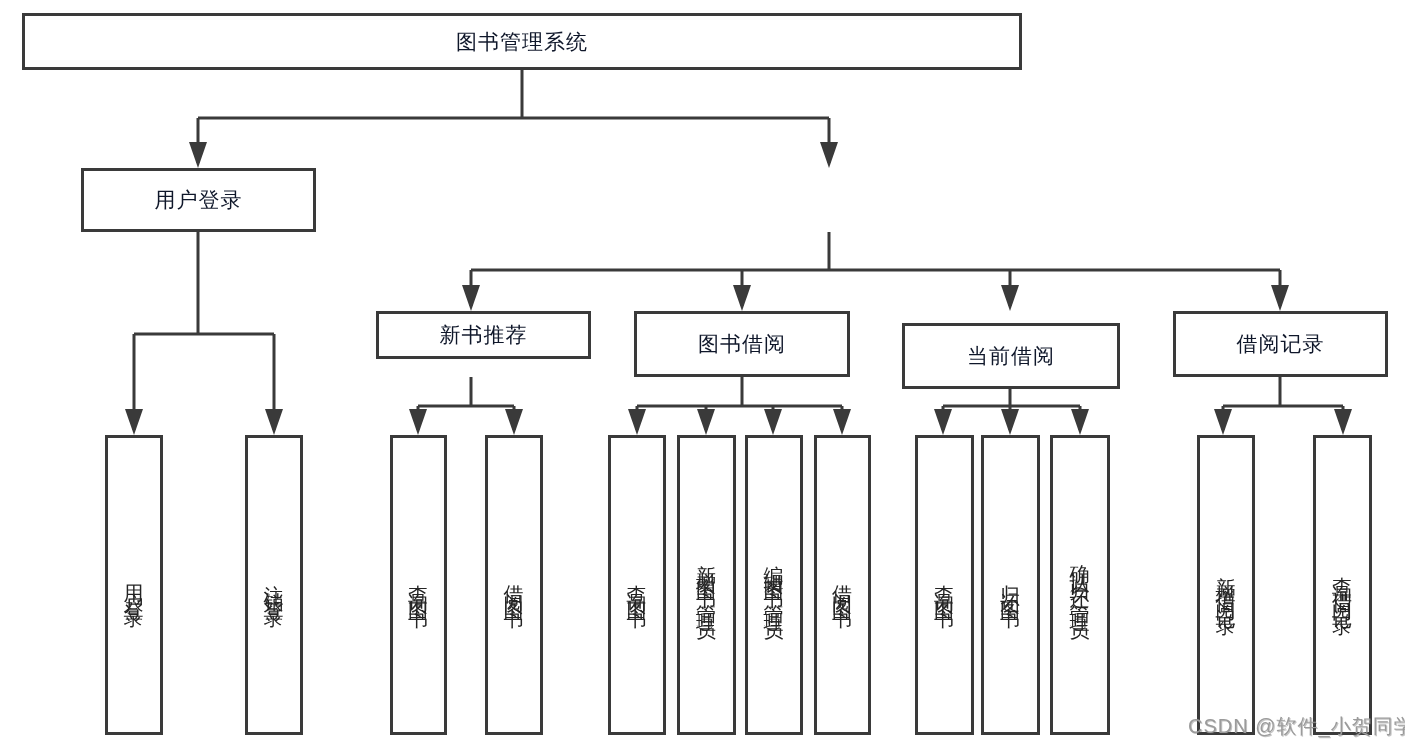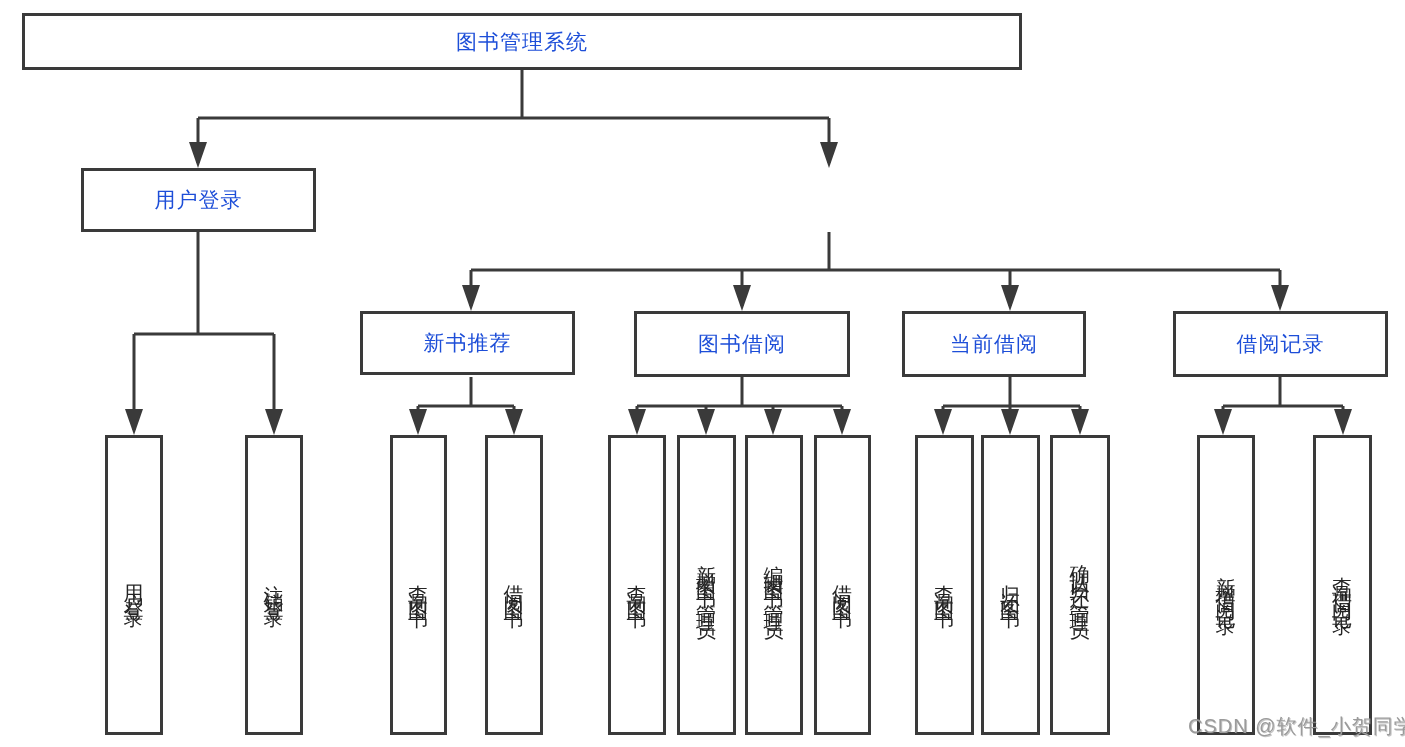--- a/index.html
+++ b/index.html
@@ -22,21 +22,21 @@
   }
   .hbox{
     position:absolute;
     box-sizing:border-box;
     border:3px solid #3a3a3a;
     background:#ffffff;
     display:flex;
     align-items:center;
     justify-content:center;
     font-size:21px;
-    color:#1d4ed8;
+    color:#0f172a;
     letter-spacing:1px;
     z-index:2;
   }
   .vbox{
     position:absolute;
     box-sizing:border-box;
     border:3px solid #3a3a3a;
     background:#ffffff;
     top:435px;
     height:300px;
@@ -111,23 +111,23 @@
       <polygon points="1071,409 1089,409 1080,435"></polygon>
       <polygon points="1214,409 1232,409 1223,435"></polygon>
       <polygon points="1334,409 1352,409 1343,435"></polygon>
     </g>
   </svg>
 
   <div class="hbox" style="left:22px;top:13px;width:1000px;height:57px">图书管理系统</div>
 
   <div class="hbox" style="left:81px;top:168px;width:235px;height:64px">用户登录</div>
 
-  <div class="hbox" style="left:360px;top:311px;width:215px;height:64px">新书推荐</div>
+  <div class="hbox" style="left:376px;top:311px;width:215px;height:48px">新书推荐</div>
   <div class="hbox" style="left:634px;top:311px;width:216px;height:66px">图书借阅</div>
-  <div class="hbox" style="left:902px;top:311px;width:184px;height:66px">当前借阅</div>
+  <div class="hbox" style="left:902px;top:323px;width:218px;height:66px">当前借阅</div>
   <div class="hbox" style="left:1173px;top:311px;width:215px;height:66px">借阅记录</div>
 
   <div class="vbox" style="left:105px;width:58px">
     <span class="vtext">用户登录</span>
   </div>
   <div class="vbox" style="left:245px;width:58px">
     <span class="vtext">注销登录</span>
   </div>
 
   <div class="vbox" style="left:390px;width:57px">

